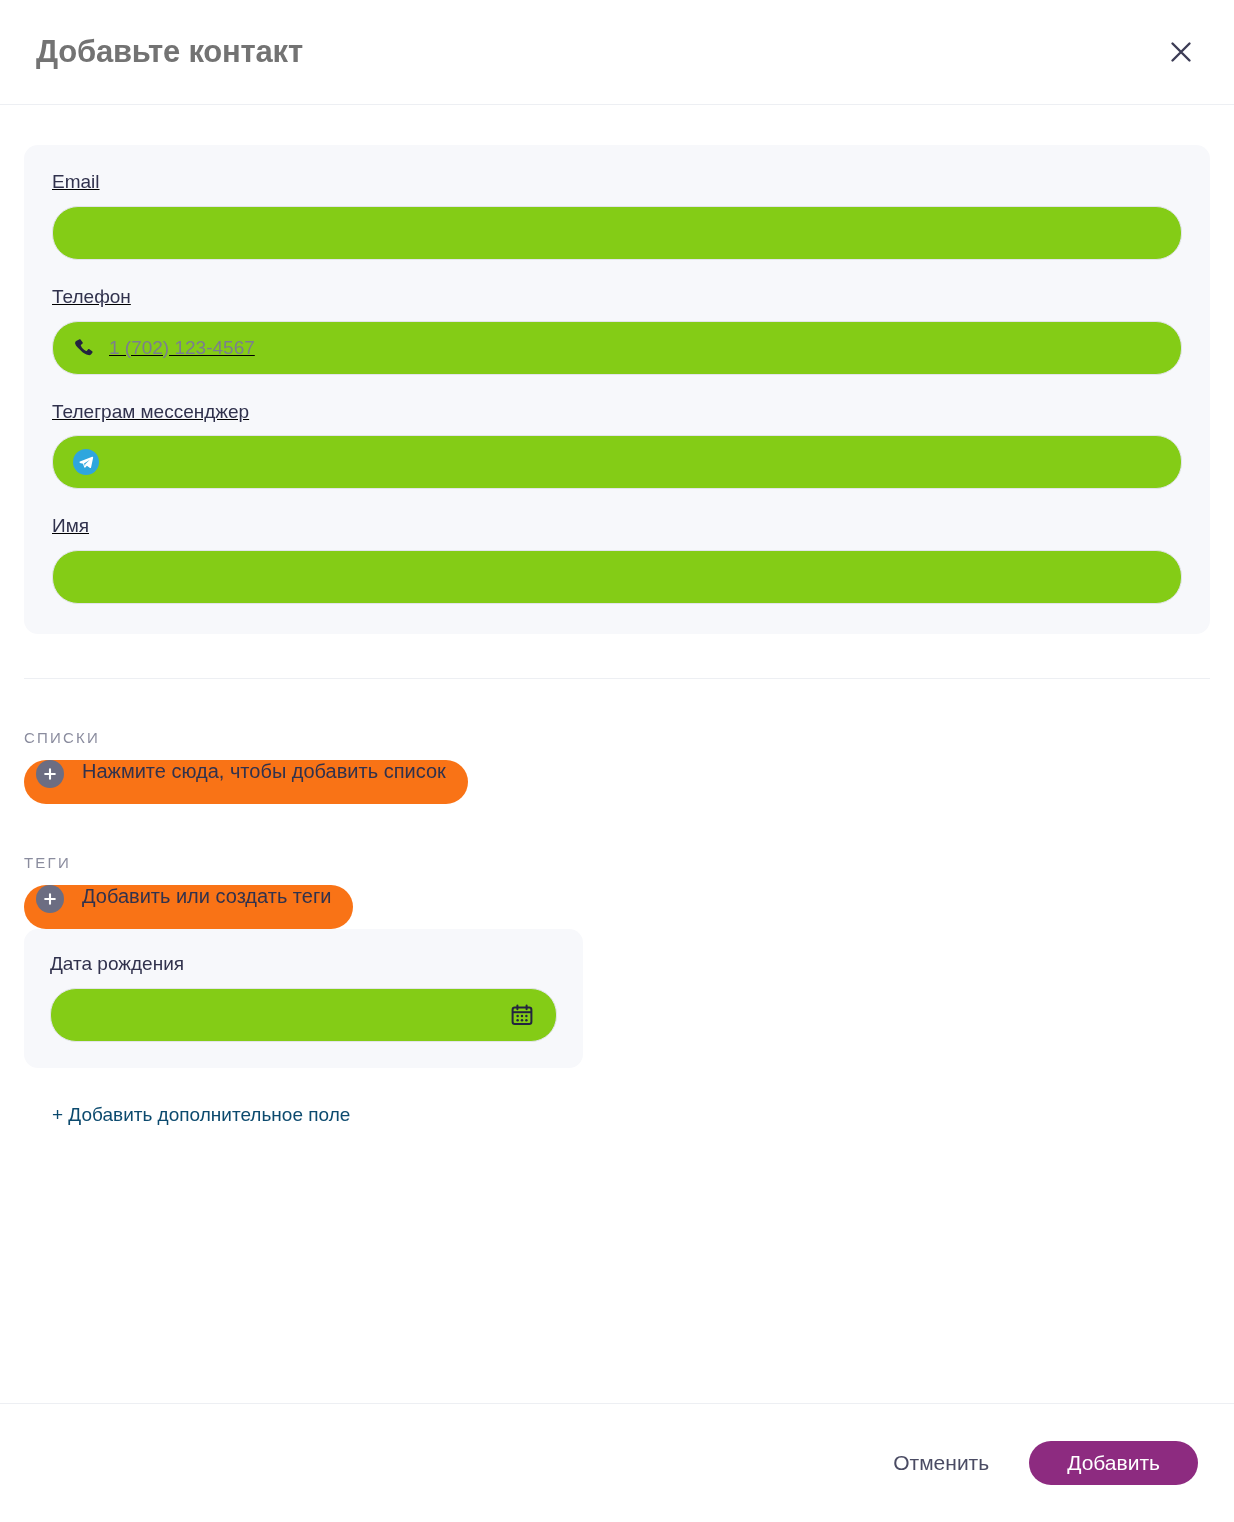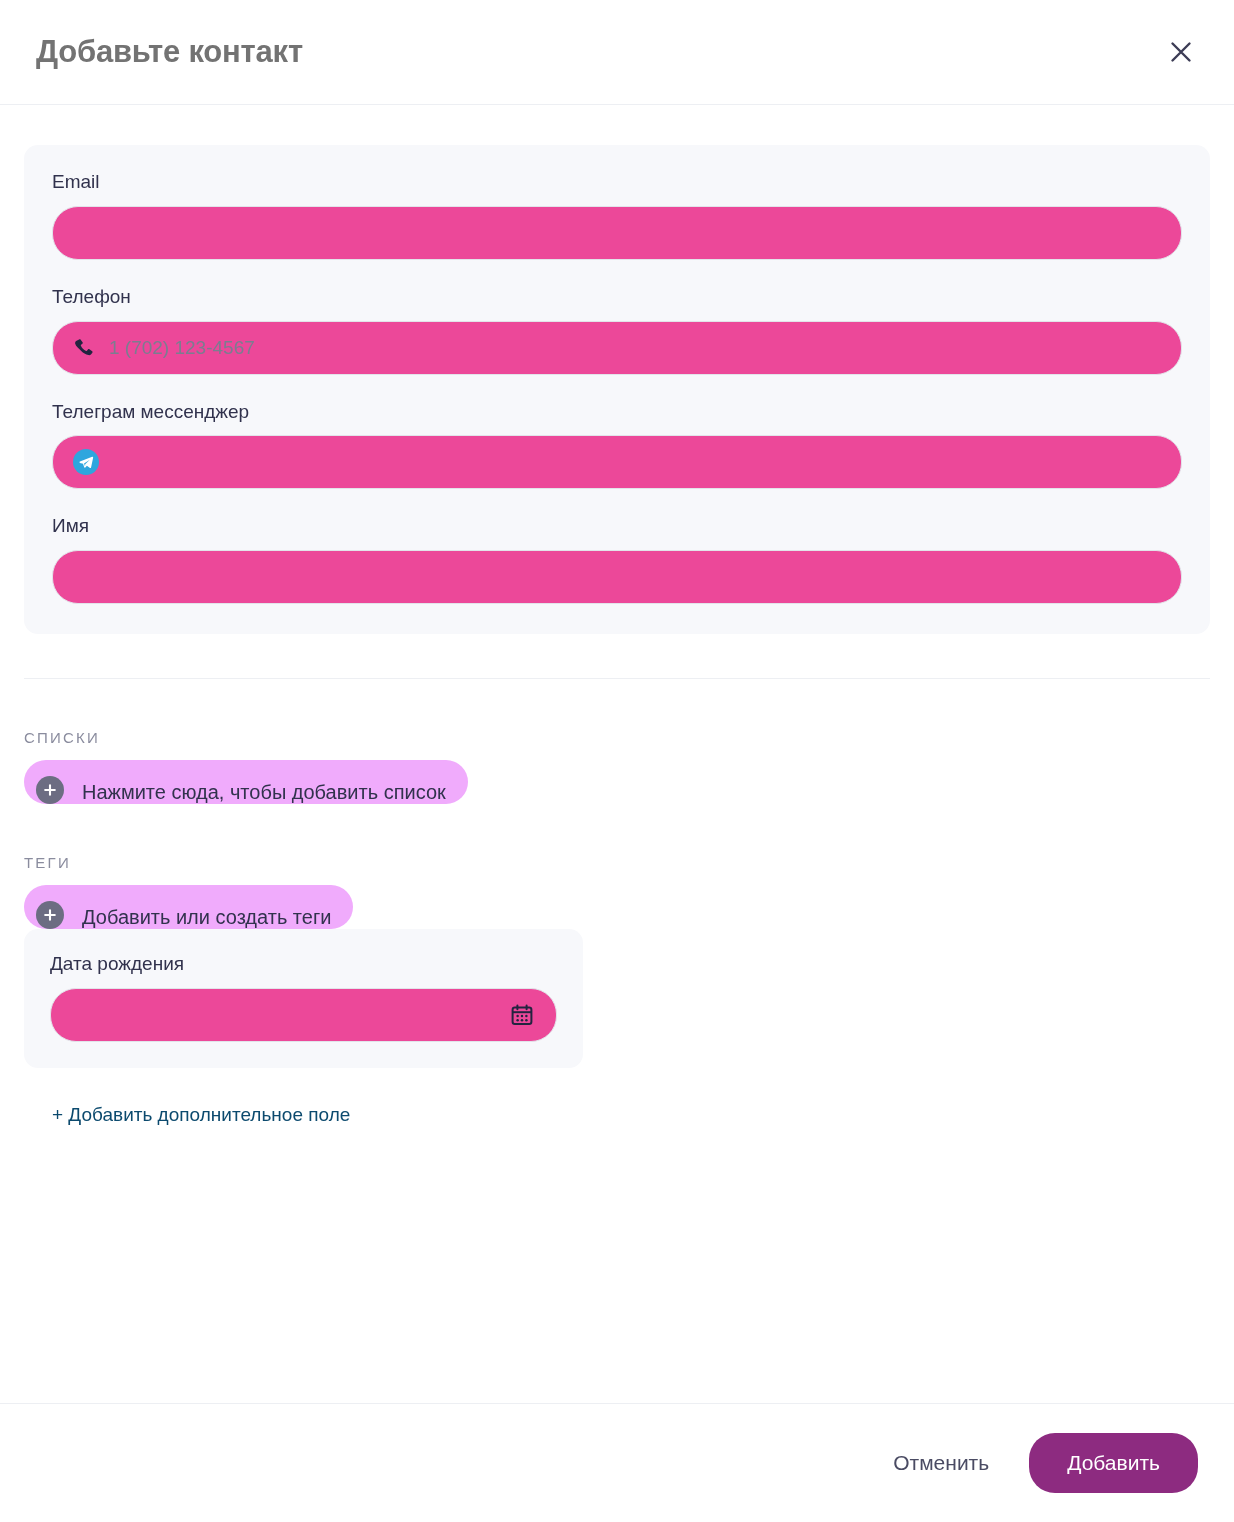--- a/index.html
+++ b/index.html
@@ -63,36 +63,36 @@
   }
 
   
   .contact-panel {
     margin-top: 40px;
     background: #f7f8fb;
     border-radius: 14px;
     padding: 26px 28px 30px 28px;
   }
 
-  .field { margin-bottom: 26px; }
+  .field { margin-bottom: 26px; text-decoration: underline; }
   .field:last-child { margin-bottom: 0; }
 
   .field-label {
     display: block;
     font-size: 19px;
     color: #31324d;
     margin-bottom: 12px;
     line-height: 1.2;
   }
 
   .input-wrap {
     position: relative;
     display: flex;
     align-items: center;
-    background: #ec4899;
+    background: #84cc16;
     border: 1px solid #e2e4ea;
     border-radius: 26px;
     height: 54px;
     padding: 2px 22px;
   }
   .input-wrap.with-icon { padding-left: 20px; }
 
   .field-input {
     flex: 1 1 auto;
     border: none;
@@ -147,23 +147,23 @@
     color: #8a8c9e;
     text-transform: uppercase;
     letter-spacing: 2.2px;
     margin-top: 50px;
     margin-bottom: 14px;
   }
   .section-title.fields-title { margin-bottom: 18px; }
 
   .chip {
     display: inline-flex;
-    align-items: flex-end;
+    align-items: flex-start;
     gap: 18px;
-    background: #f0abfc;
+    background: #f97316;
     border-radius: 22px;
     height: 44px;
     padding: 0 22px 0 12px;
     cursor: pointer;
     border: none;
     font-family: inherit;
   }
   .chip-plus {
     flex: 0 0 auto;
     width: 28px;
@@ -222,21 +222,21 @@
     cursor: pointer;
     padding: 12px 8px;
   }
   .btn-primary {
     background: #8d2b80;
     color: #ffffff;
     border: none;
     font-family: inherit;
     font-size: 21px;
     border-radius: 26px;
-    height: 60px;
+    height: 44px;
     padding: 0 38px;
     cursor: pointer;
   }
 </style>
 </head>
 <body>
 
 <div class="modal">
 
   <div class="modal-header">

